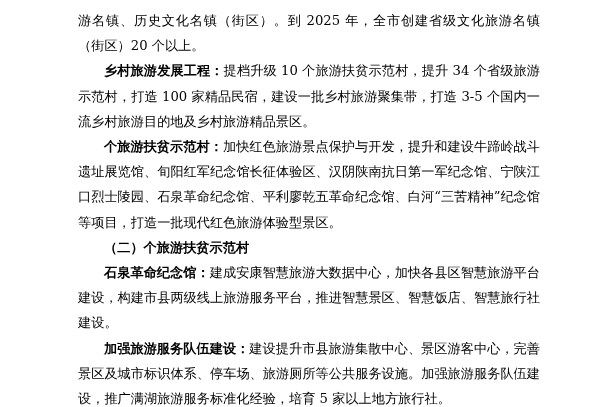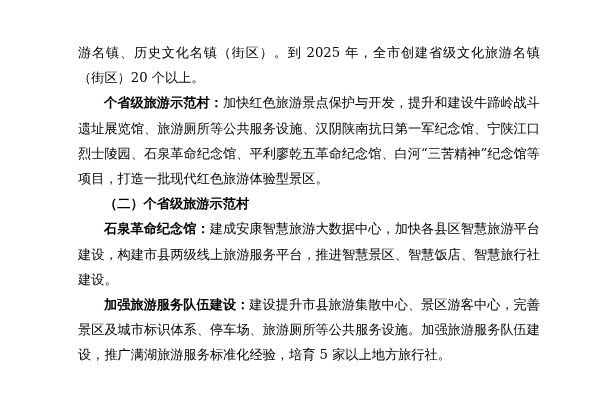--- a/index.html
+++ b/index.html
@@ -13,21 +13,20 @@
     font-family: "DejaVu Serif", "Liberation Serif", serif;
     color: #000000;
     overflow: hidden;
   }
   .page {
     position: relative;
     width: 600px;
     height: 287px;
     box-sizing: border-box;
     padding: 8px 60px 8px 78px;
-    margin-top: 32px;
   }
   .para {
     font-size: 13.2px;
     line-height: 25.2px;
     text-align: justify;
     text-justify: inter-ideograph;
     margin: 0;
     letter-spacing: 0px;
   }
   .indent {
@@ -39,18 +38,19 @@
   .run {
     white-space: pre-wrap;
   }
 </style>
 </head>
 <body>
 
 <div class="page">
   <div id="doc-body">
       <p class="para"><span class="run">游名镇、历史文化名镇（街区）。到 2025 年，全市创建省级文化旅游名镇（街区）</span><span class="run">20 个以上。</span></p>
-      <p class="para indent"><span class="run bold">个省级旅游示范村：</span><span class="run">加快红色旅游景点保护与开发，提升和建设牛蹄岭战斗遗址展览馆、旅游厕所等公共服务设施、汉阴陕南抗日第一军纪念馆、宁陕江口烈士陵园、石泉革命纪念馆、平利廖乾五革命纪念馆、白河“三苦精神”纪念馆等项目，打造一批现代红色旅游体验型景区。</span></p>
-      <p class="para indent"><span class="run bold">（二）个省级旅游示范村</span></p>
+      <p class="para indent"><span class="run bold">乡村旅游发展工程：</span><span class="run">提档升级 10 个旅游扶贫示范村，提升 34 个省级旅游示范村，打造 100 家精品民宿，建设一批乡村旅游聚集带，打造 3-5 个国内一流乡村旅游目的地及乡村旅游精品景区。</span></p>
+      <p class="para indent"><span class="run bold">个旅游扶贫示范村：</span><span class="run">加快红色旅游景点保护与开发，提升和建设牛蹄岭战斗遗址展览馆、旬阳红军纪念馆长征体验区、汉阴陕南抗日第一军纪念馆、宁陕江口烈士陵园、石泉革命纪念馆、平利廖乾五革命纪念馆、白河“三苦精神”纪念馆等项目，打造一批现代红色旅游体验型景区。</span></p>
+      <p class="para indent"><span class="run bold">（二）个旅游扶贫示范村</span></p>
       <p class="para indent"><span class="run bold">石泉革命纪念馆：</span><span class="run">建成安康智慧旅游大数据中心，加快各县区智慧旅游平台建设，构建市县两级线上旅游服务平台，推进智慧景区、智慧饭店、智慧旅行社建设。</span></p>
       <p class="para indent"><span class="run bold">加强旅游服务队伍建设：</span><span class="run">建设提升市县旅游集散中心、景区游客中心，完善景区及城市标识体系、停车场、旅游厕所等公共服务设施。加强旅游服务队伍建设，推广满湖旅游服务标准化经验，培育 5 家以上地方旅行社。</span></p>
     </div>
 </div>
 
 </body></html>

